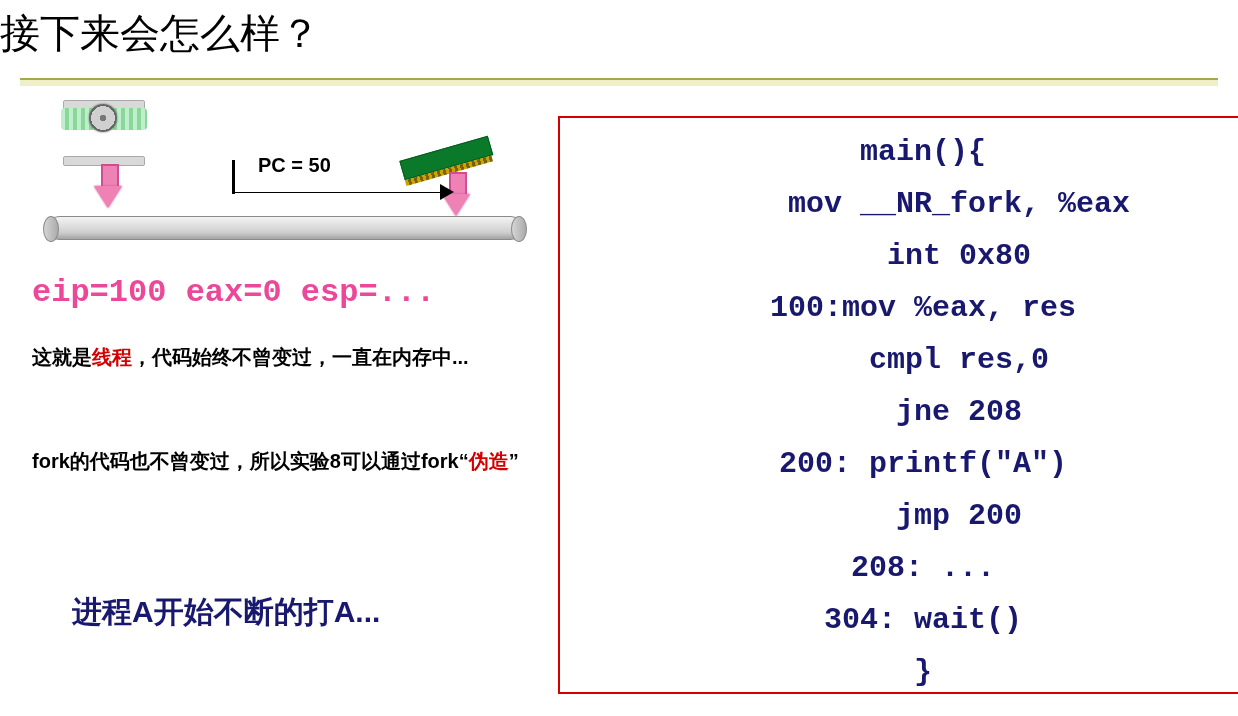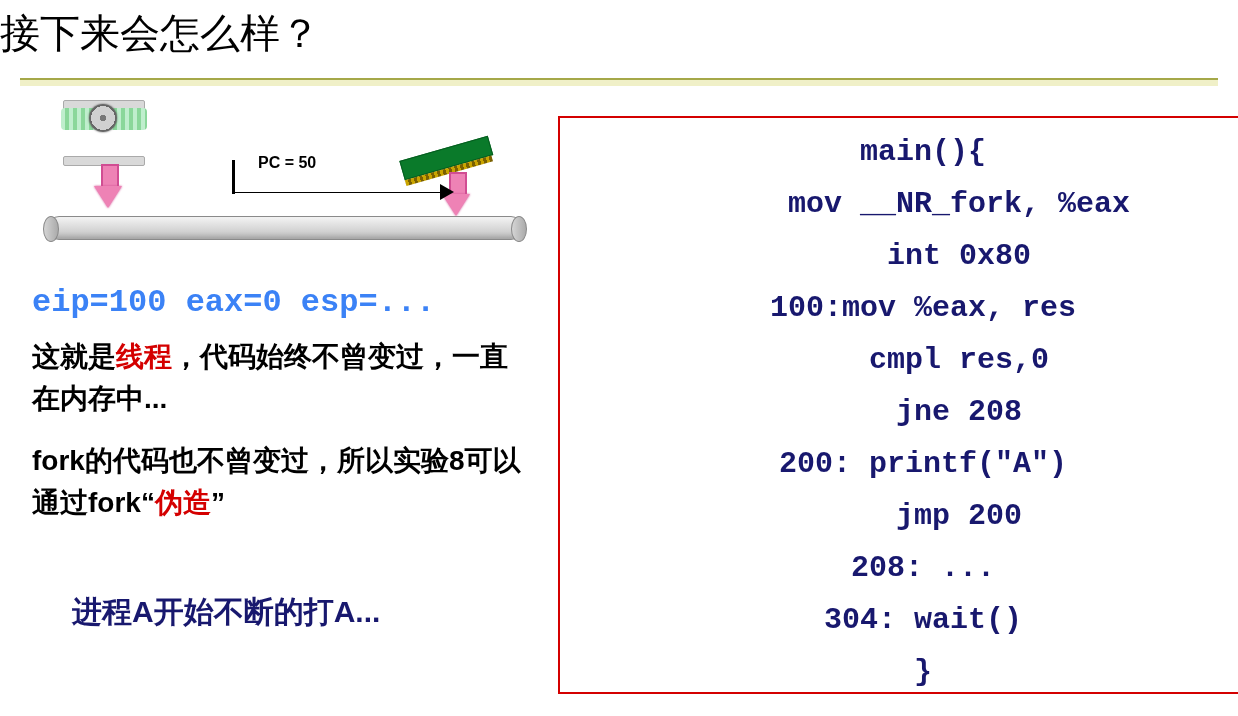--- a/index.html
+++ b/index.html
@@ -152,21 +152,21 @@
     border:1px solid #888;
   }
   .bus::before{ left:-6px; }
   .bus::after{ right:-6px; }
 
   .pc-label {
     position: absolute;
     top: 54px;
     left: 210px;
     font-family: Arial, sans-serif;
-    font-size: 16px;
+    font-size: 20px;
     font-weight: bold;
     color: #000;
   }
   .pc-line {
     position: absolute;
     top: 92px;
     left: 184px;
     width: 210px;
     height: 1px;
     background: #000;
@@ -184,33 +184,33 @@
     top: 84px;
     left: 392px;
     width: 0; height: 0;
     border-left: 14px solid #000;
     border-top: 8px solid transparent;
     border-bottom: 8px solid transparent;
   }
 
   .regs {
     position: absolute;
-    top: 284px;
+    top: 274px;
     left: 32px;
     font-family: "Courier New", monospace;
     font-size: 32px;
     font-weight: bold;
-    color: #3b82f6;
+    color: #ec4899;
   }
 
   .para {
     position: absolute;
     left: 32px;
     width: 500px;
-    font-size: 28px;
+    font-size: 20px;
     line-height: 42px;
     font-weight: bold;
   }
   .para1 { top: 336px; }
   .para2 { top: 440px; }
   .red { color: #d40000; }
 
   .conclusion {
     position: absolute;
     top: 592px;

